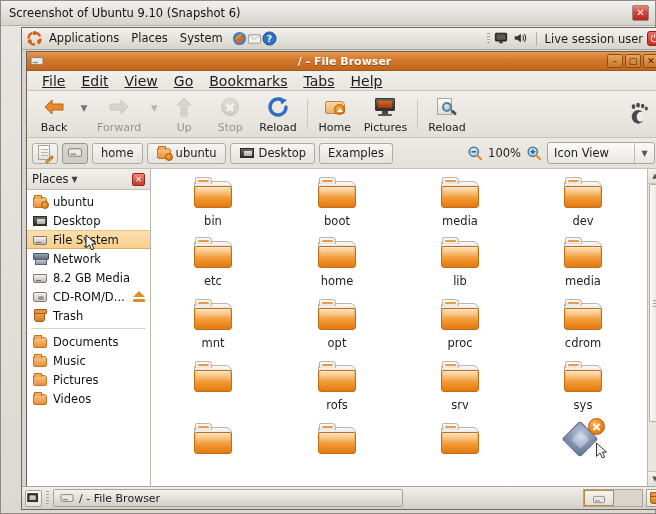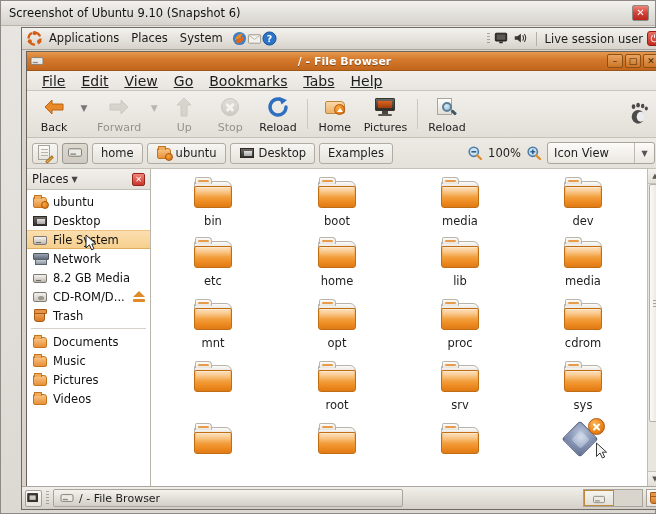--- a/index.html
+++ b/index.html
@@ -928,21 +928,21 @@
                   <div class="f-tab"></div>
                   <div class="f-body"></div>
                 </div>
             </div>
             <div class="icon-cell" style="left:130px; top:192px;">
               <div class="folder-ico">
                 <div class="f-back"></div>
                   <div class="f-tab"></div>
                   <div class="f-body"></div>
                 </div>
-              <div class="icon-label">root</div>
+              <div class="icon-label">rofs</div>
             </div>
             <div class="icon-cell" style="left:253px; top:192px;">
               <div class="folder-ico">
                 <div class="f-back"></div>
                   <div class="f-tab"></div>
                   <div class="f-body"></div>
                 </div>
               <div class="icon-label">srv</div>
             </div>
             <div class="icon-cell" style="left:376px; top:192px;">

